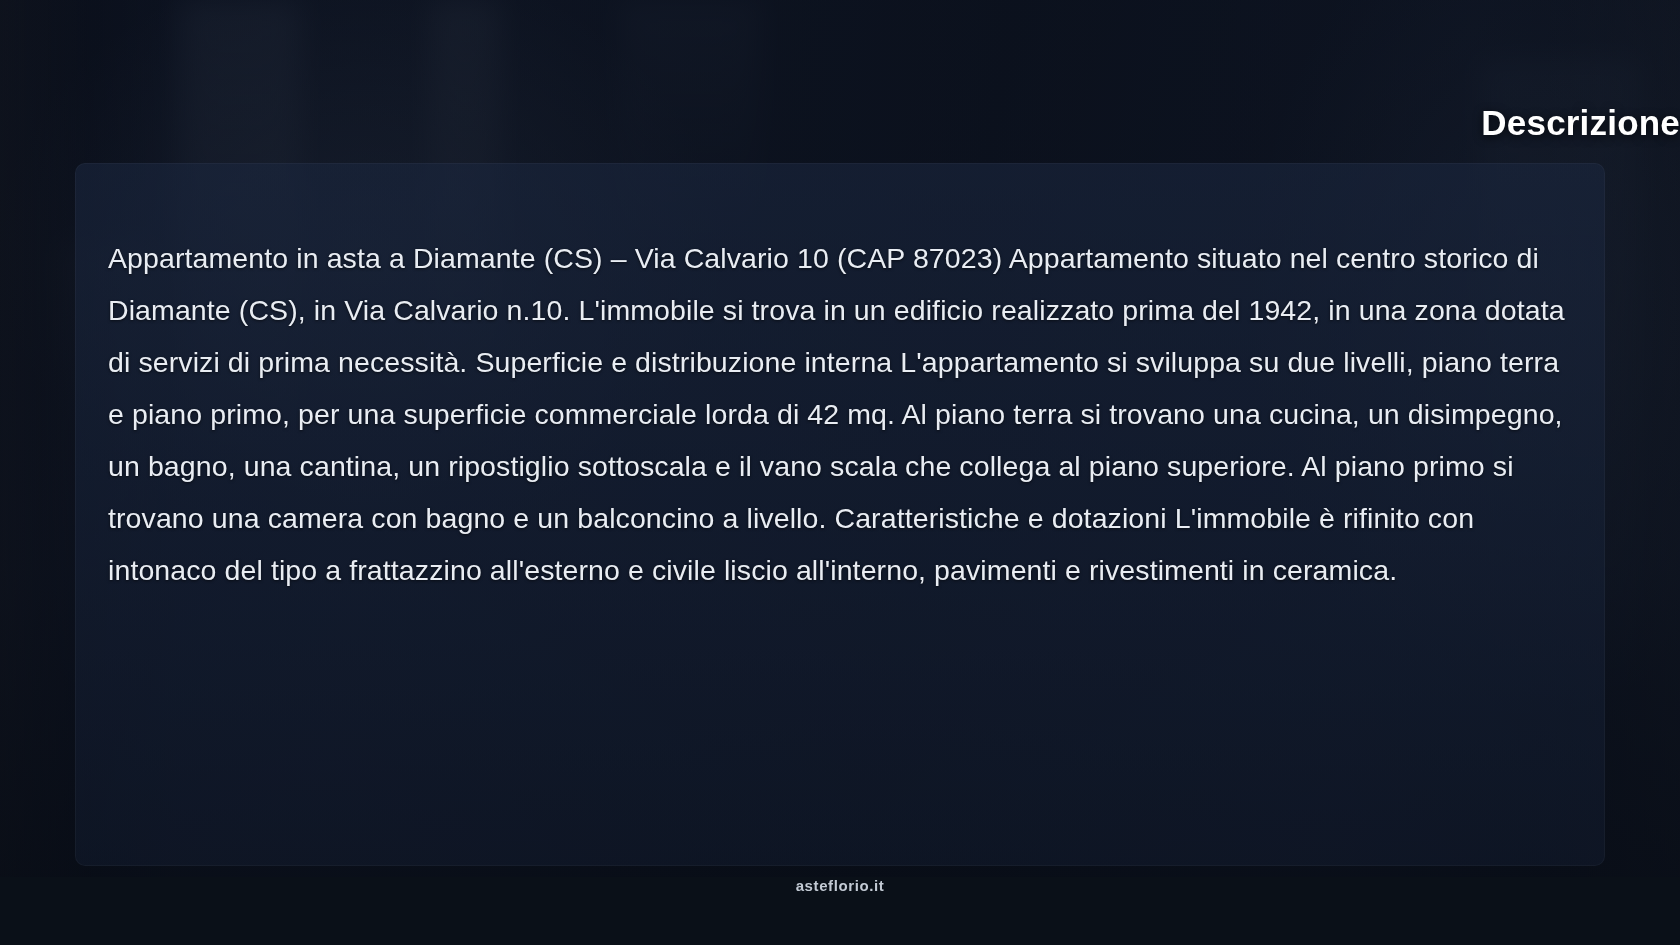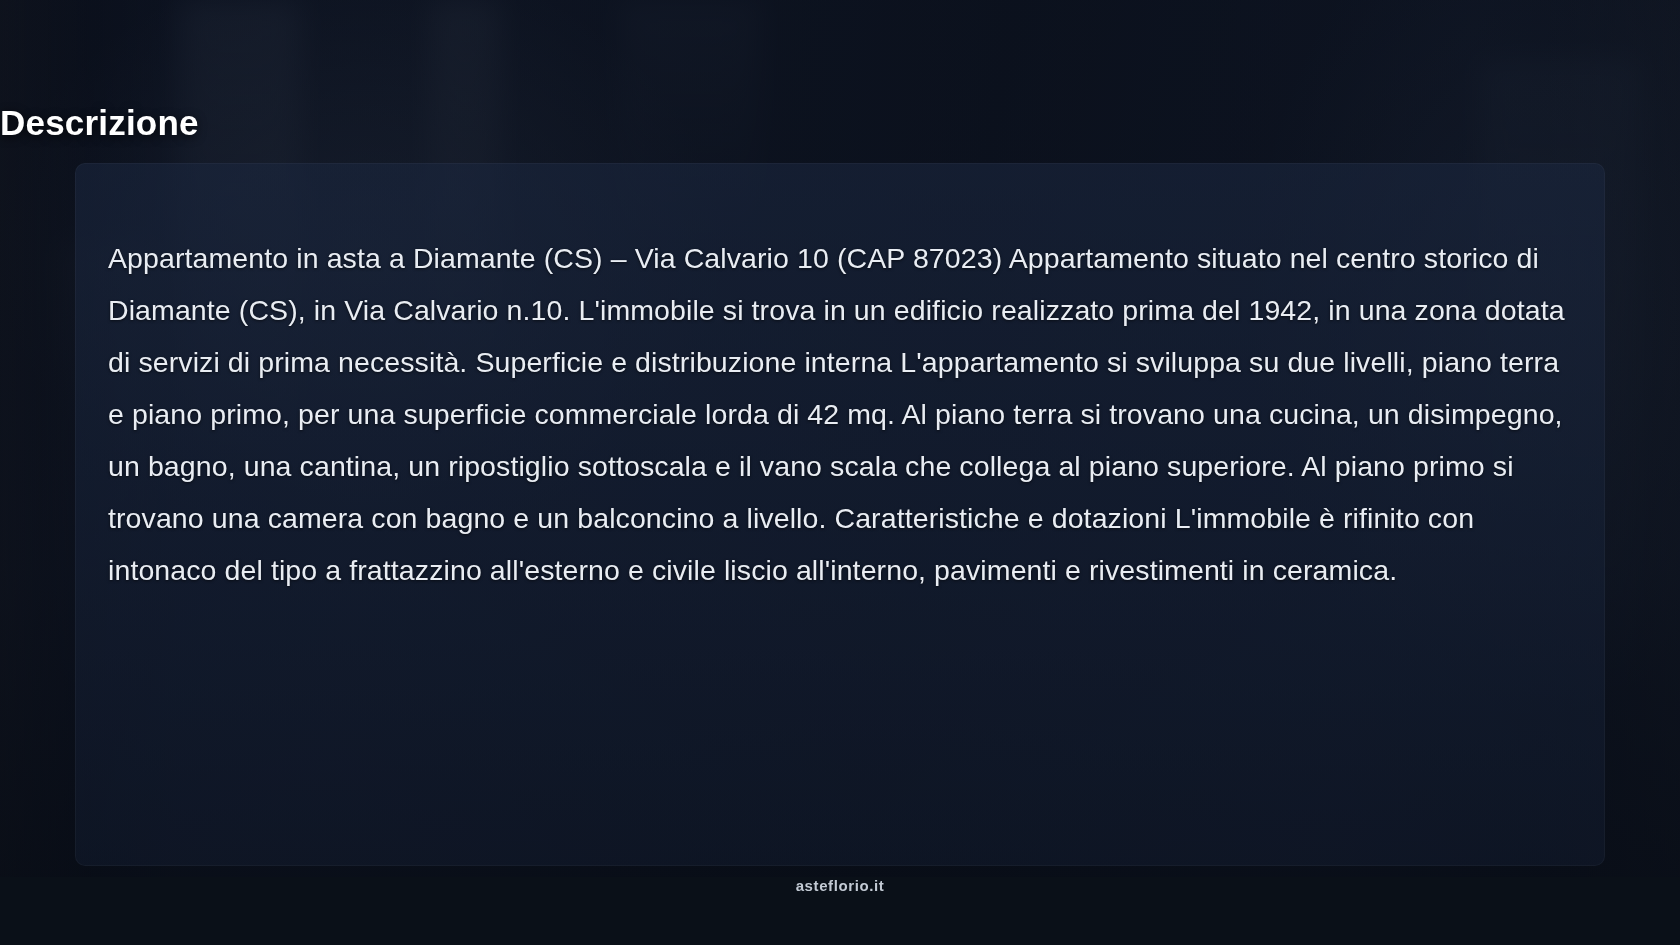--- a/index.html
+++ b/index.html
@@ -57,21 +57,21 @@
     width: 1680px;
     height: 945px;
     box-sizing: border-box;
   }
 
   .page-title {
     position: absolute;
     top: 80px;
     left: 0;
     width: 100%;
-    text-align: left;
+    text-align: right;
     color: #ffffff;
     font-size: 35px;
     font-weight: bold;
     letter-spacing: 0.2px;
     text-shadow: 0 2px 10px rgba(0,0,0,0.75);
   }
 
   .description-card {
     position: absolute;
     left: 75px;

